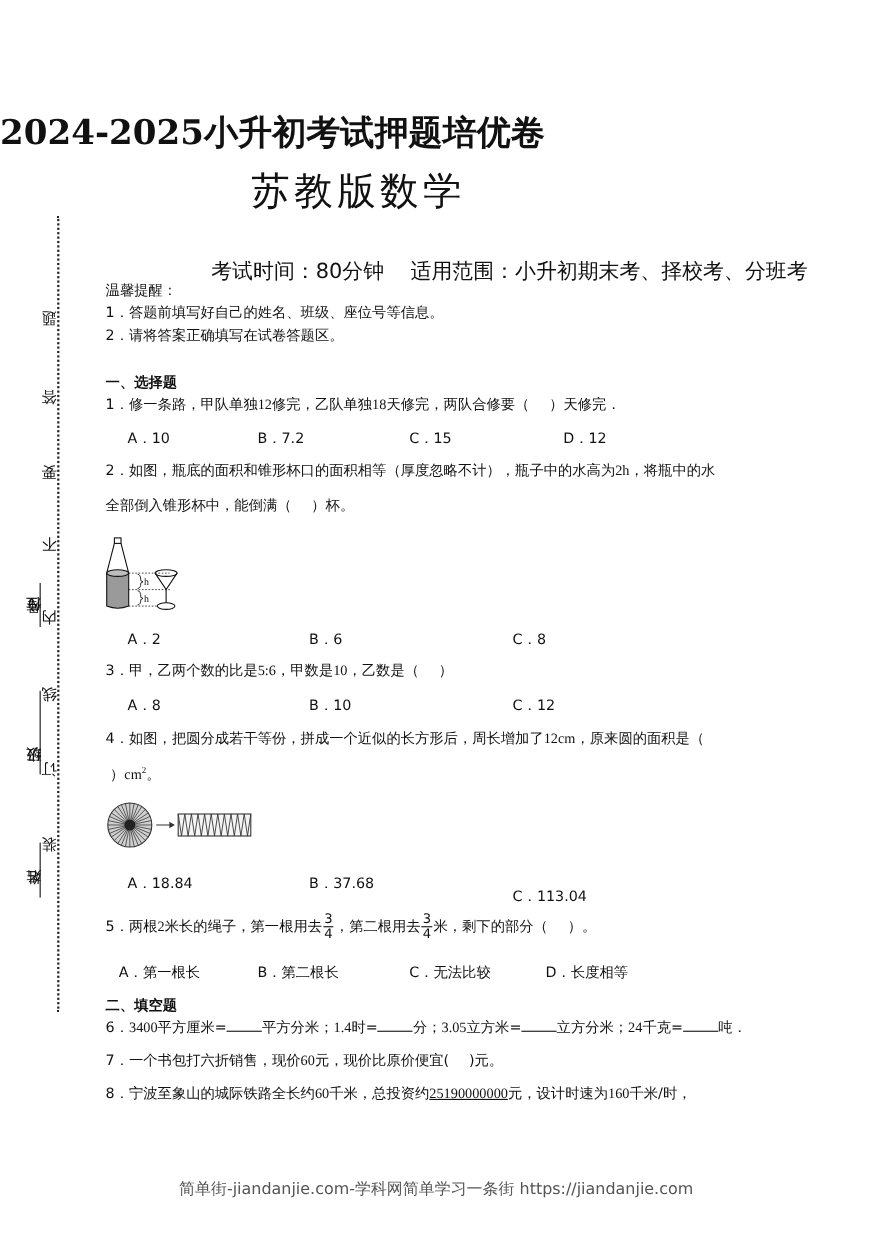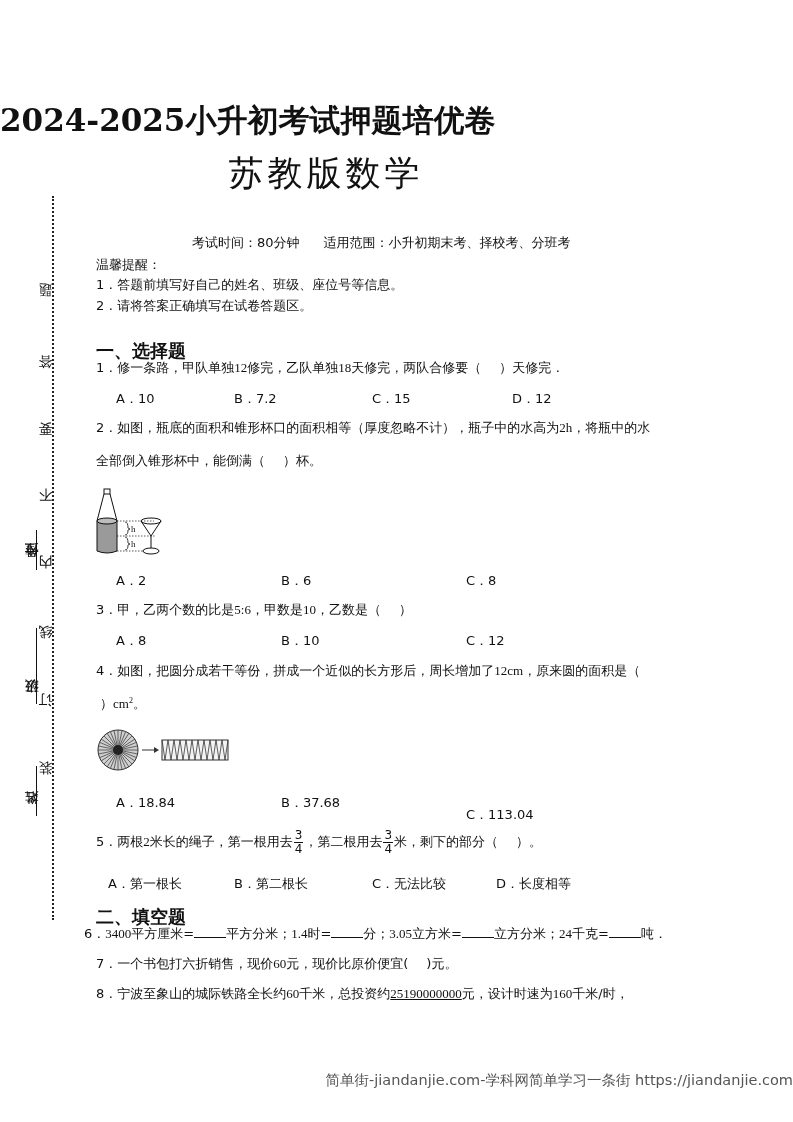--- a/index.html
+++ b/index.html
@@ -5,37 +5,37 @@
   html, body { margin: 0; padding: 0; background: #ffffff; }
   body { width: 793px; height: 1122px; position: relative; overflow: hidden;
          font-family: "DejaVu Sans", "Liberation Sans", sans-serif; color: #111; }
   .abs { position: absolute; }
   .title1 { left: 0; width: 793px; top: 100px; 
             font-family: "DejaVu Serif", "Liberation Serif", serif; font-weight: bold;
             font-size: 31px; letter-spacing: 0px; color: #111; }
   .title2 { left: 0; width: 652px; top: 150px; text-align: center;
             font-family: "DejaVu Serif", "Liberation Serif", serif;
             font-size: 35px; letter-spacing: 4px; color: #111; }
-  .meta { left: 192px; top: 234px; font-size: 13px; white-space: nowrap; }
+  .meta { left: 192px; top: 234px; font-size: 19px; white-space: nowrap; }
   .meta span.gap { display: inline-block; width: 24px; }
   .txt { font-size: 13px; white-space: nowrap; line-height: 18px; }
-  .sec { font-size: 18px; font-weight: bold; white-space: nowrap; }
+  .sec { font-size: 13px; font-weight: bold; white-space: nowrap; }
   .num { font-family: "Liberation Serif", "DejaVu Serif", serif; font-size: 13px; }
   .opt { font-size: 13px; white-space: nowrap; }
   .blank { display: inline-block; width: 32px; border-bottom: 1px solid #111; height: 12px; vertical-align: baseline; }
   .paren-gap { display: inline-block; width: 18px; }
   .frac { display: inline-block; vertical-align: middle; text-align: center; font-size: 12px; line-height: 13px; margin: 0 1px; }
   .frac .n { display: block; border-bottom: 1px solid #111; padding: 0 1px; }
   .frac .d { display: block; }
   .underline { text-decoration: underline; margin-top: 29px; }
   
   .dotline { left: 52px; top: 196px; height: 724px; width: 0; border-left: 2px dotted #222; }
   .vtext { writing-mode: vertical-rl; transform: rotate(180deg); font-size: 14px; white-space: nowrap; }
   .vline { width: 0; border-left: 1px solid #111; }
-  .footer { left: 0; width: 793px; top: 1071px; text-align: right; font-size: 14.5px; color: #555; }
+  .footer { left: 0; width: 793px; top: 1071px; text-align: center; font-size: 14.5px; color: #555; }
 </style>
 </head>
 <body>
 
 <div class="abs title1">2024-2025小升初考试押题培优卷</div>
 <div class="abs title2">苏教版数学</div>
 
 <div class="abs meta">
   <span>考试时间：80分钟</span><span class="gap"></span><span>适用范围：小升初期末考、择校考、分班考</span>
 </div>
@@ -158,21 +158,21 @@
 <div class="abs txt" style="left:96px; top:824px; line-height:36px;">
   <span>5．两根</span><span class="num">2</span><span>米长的绳子，第一根用去</span><span class="frac"><span class="n">3</span><span class="d">4</span></span><span>，第二根用去</span><span class="frac"><span class="n">3</span><span class="d">4</span></span><span>米，剩下的部分（</span><span class="paren-gap"></span><span>）。</span>
 </div>
 <div class="abs opt" style="left:108px; top:875px;">A．第一根长</div>
 <div class="abs opt" style="left:234px; top:875px;">B．第二根长</div>
 <div class="abs opt" style="left:372px; top:875px;">C．无法比较</div>
 <div class="abs opt" style="left:496px; top:875px;">D．长度相等</div>
 
 <div class="abs sec" style="left:96px; top:905px;">二、填空题</div>
 
-<div class="abs txt" style="left:84px; top:925px;">
+<div class="abs txt" style="left:96px; top:925px;">
   <span>6．</span><span class="num">3400</span><span>平方厘米=</span><span class="blank"></span><span>平方分米；</span><span class="num">1.4</span><span>时=</span><span class="blank"></span><span>分；</span><span class="num">3.05</span><span>立方米=</span><span class="blank"></span><span>立方分米；</span><span class="num">24</span><span>千克=</span><span class="blank"></span><span>吨．</span>
 </div>
 
 <div class="abs txt" style="left:96px; top:955px;">
   <span>7．一个书包打六折销售，现价</span><span class="num">60</span><span>元，现价比原价便宜(</span><span class="paren-gap"></span><span>)元。</span>
 </div>
 
 <div class="abs txt" style="left:96px; top:985px;">
   <span>8．宁波至象山的城际铁路全长约</span><span class="num">60</span><span>千米，总投资约</span><span class="num underline">25190000000</span><span>元，设计时速为</span><span class="num">160</span><span>千米/时，</span>
 </div>

